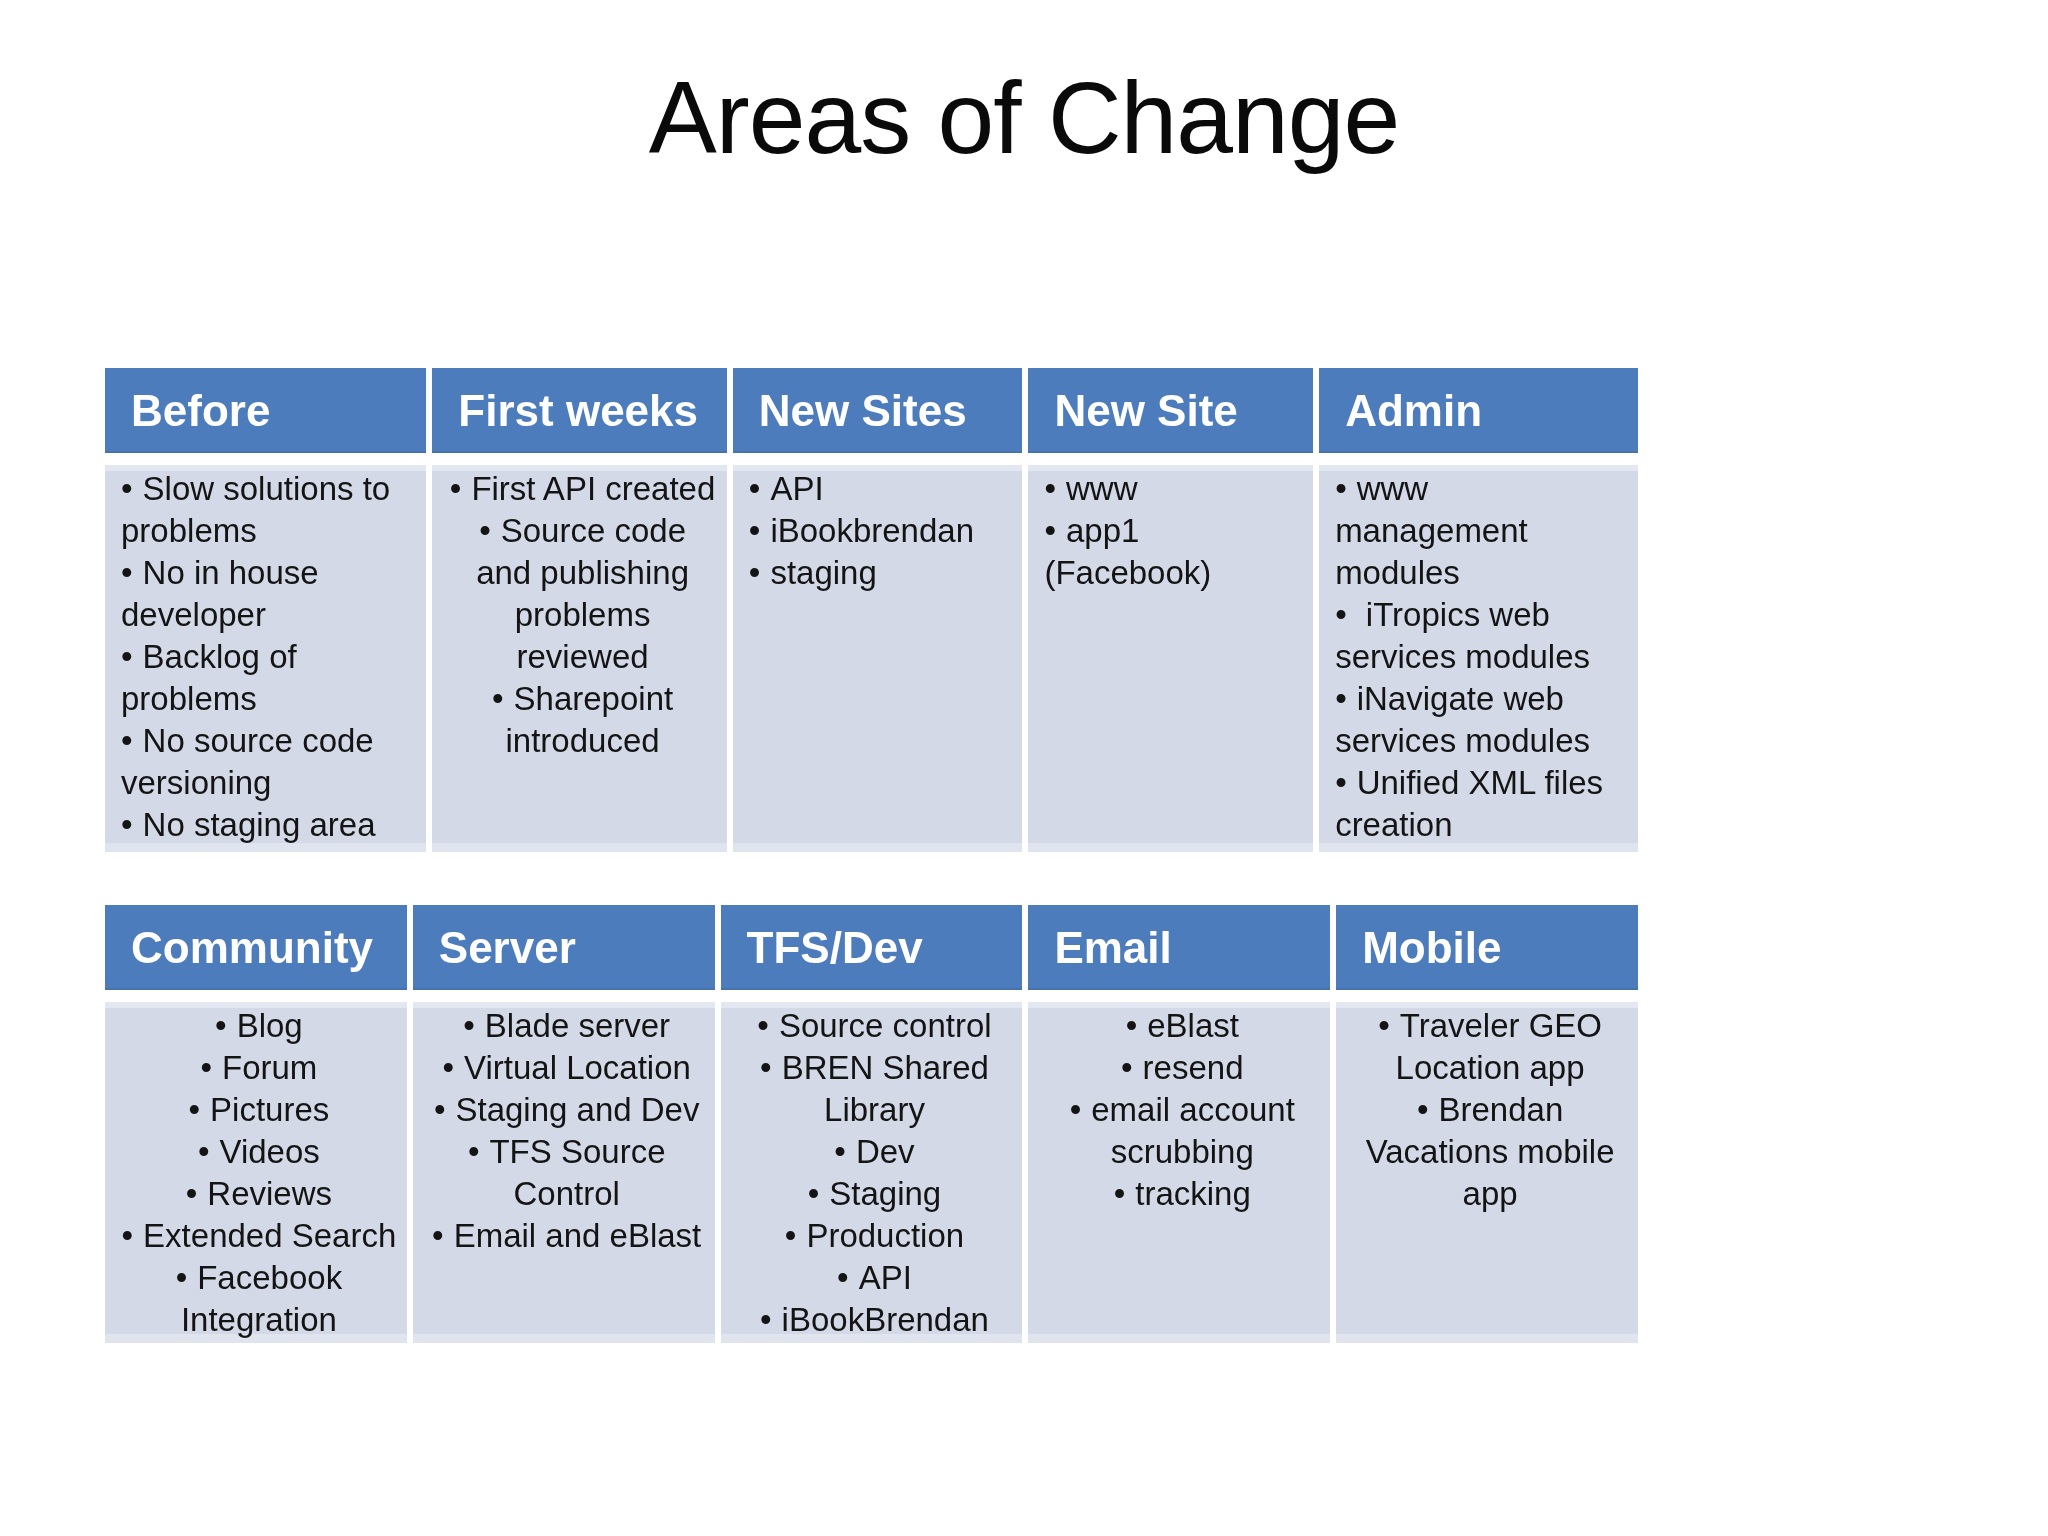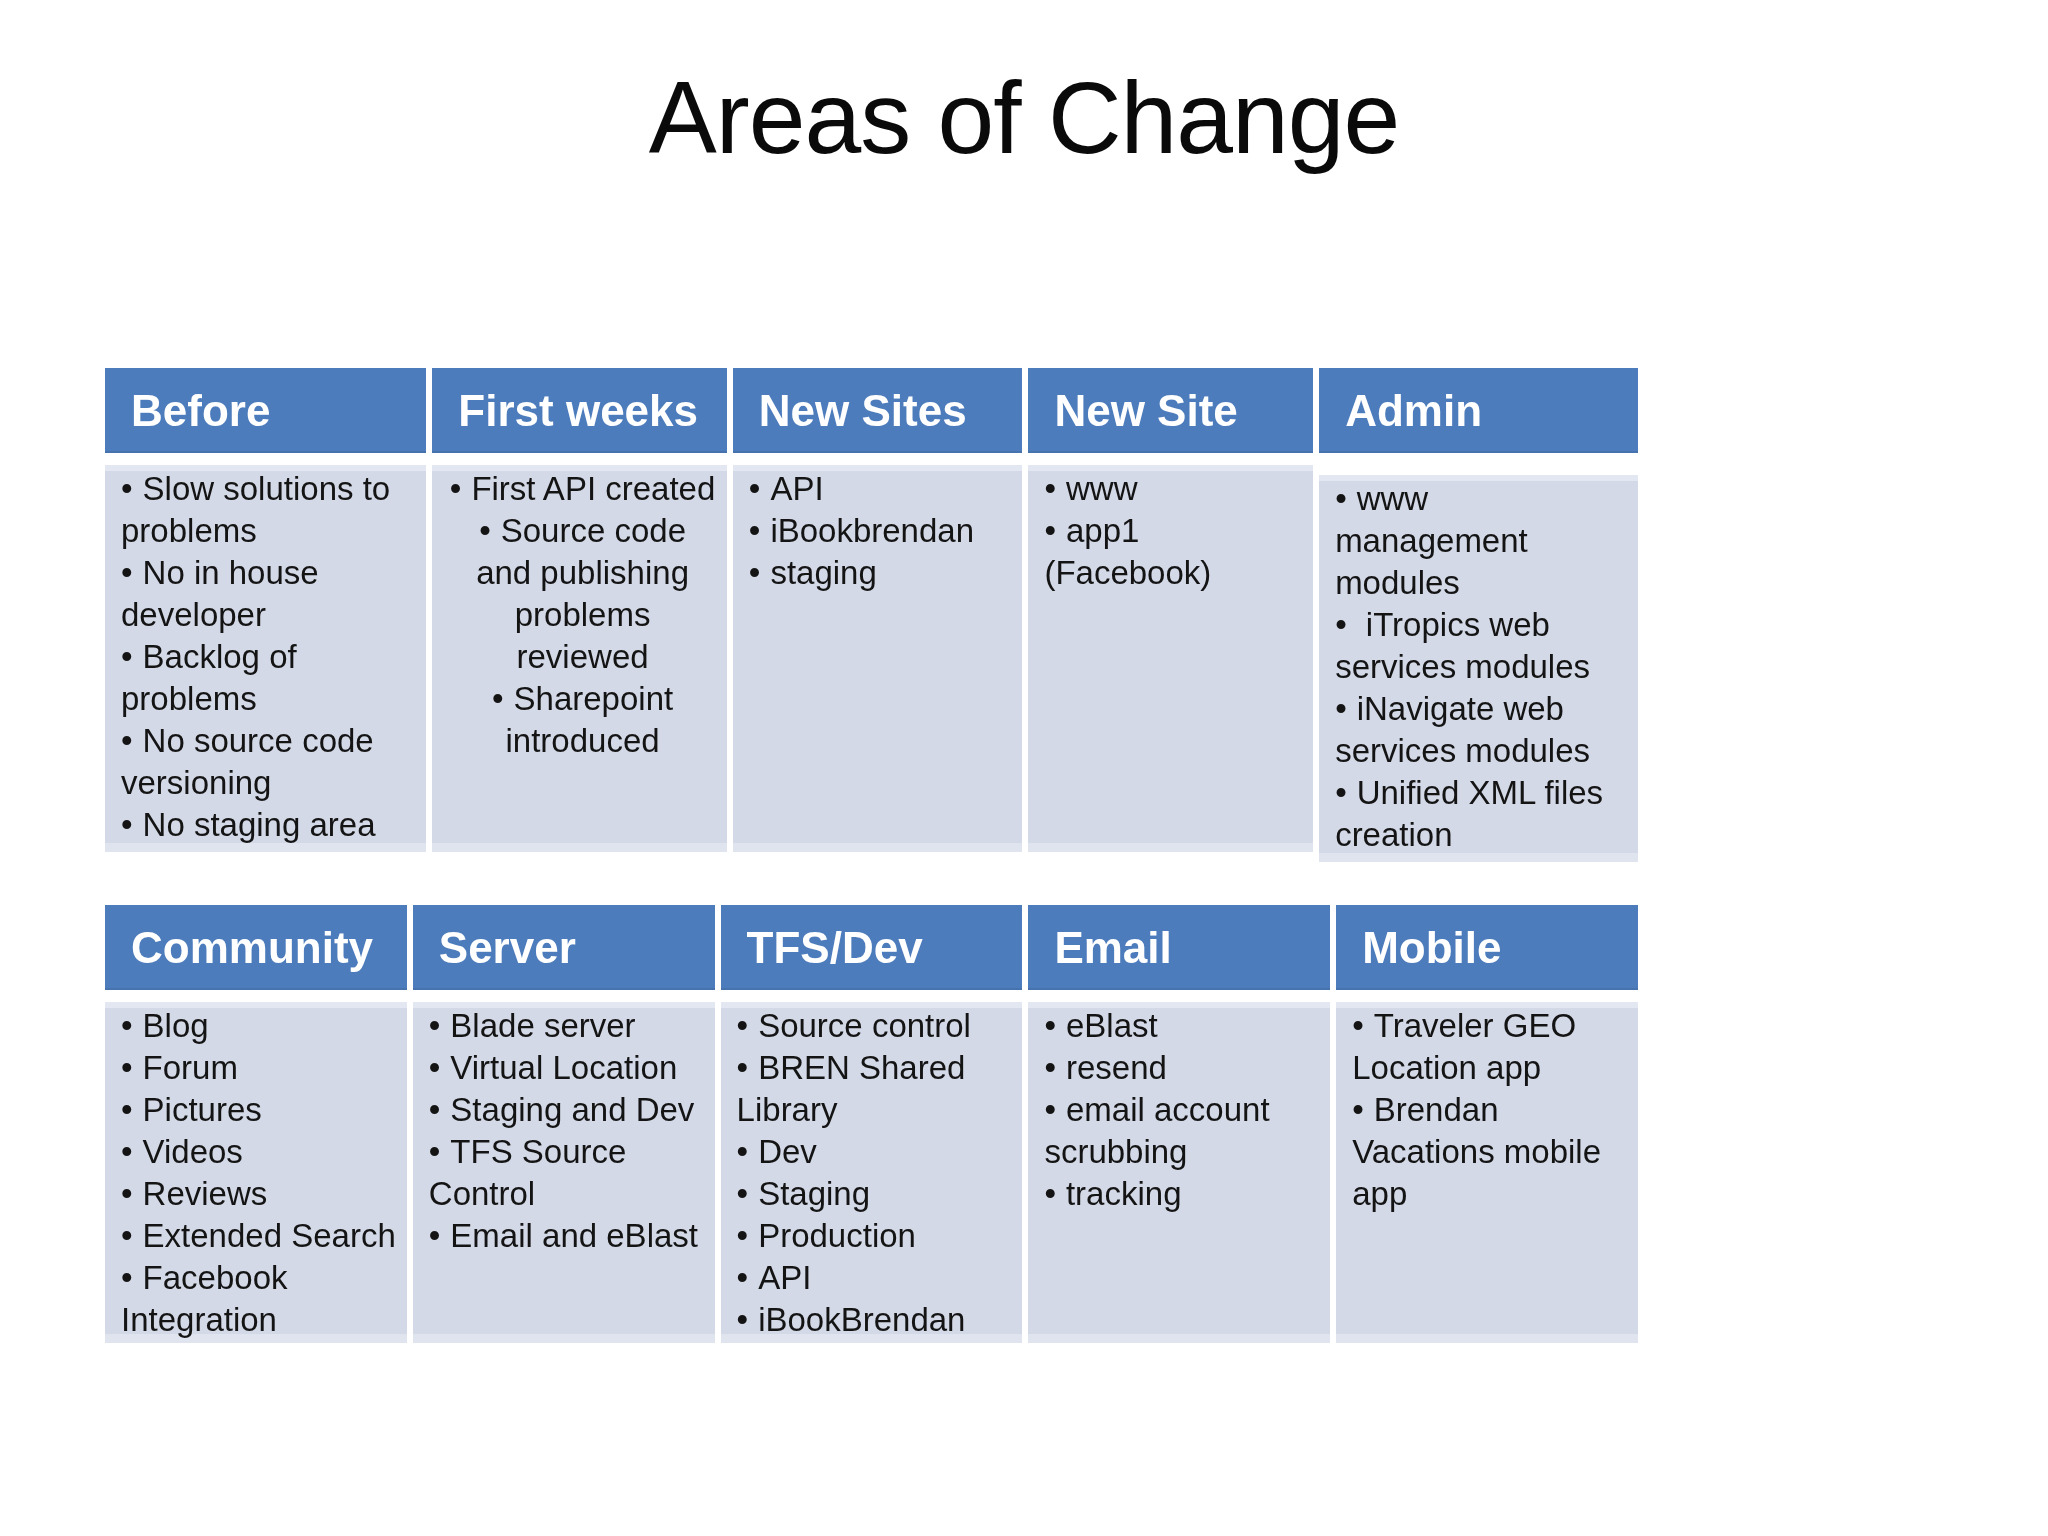--- a/index.html
+++ b/index.html
@@ -40,22 +40,22 @@
     display: flex;
     flex-direction: column;
     flex-basis: 0;
     min-width: 0;
   }
   
   #table-0 .c0 { flex-grow: 395; }
   #table-0 .c1 { flex-grow: 362; text-align: center; }
   #table-0 .c2 { flex-grow: 356; }
   #table-0 .c3 { flex-grow: 350; }
-  #table-0 .c4 { flex-grow: 392; gap: 10px; }
-  #table-1 .col { flex-grow: 1; }
+  #table-0 .c4 { flex-grow: 392; }
+  #table-1 .col { flex-grow: 1; text-align: center; }
 
   .hdr {
     height: 85px;
     background: #4d7cbc;
     color: #ffffff;
     font-size: 44px;
     font-weight: 700;
     display: flex;
     align-items: center;
     padding-left: 26px;

